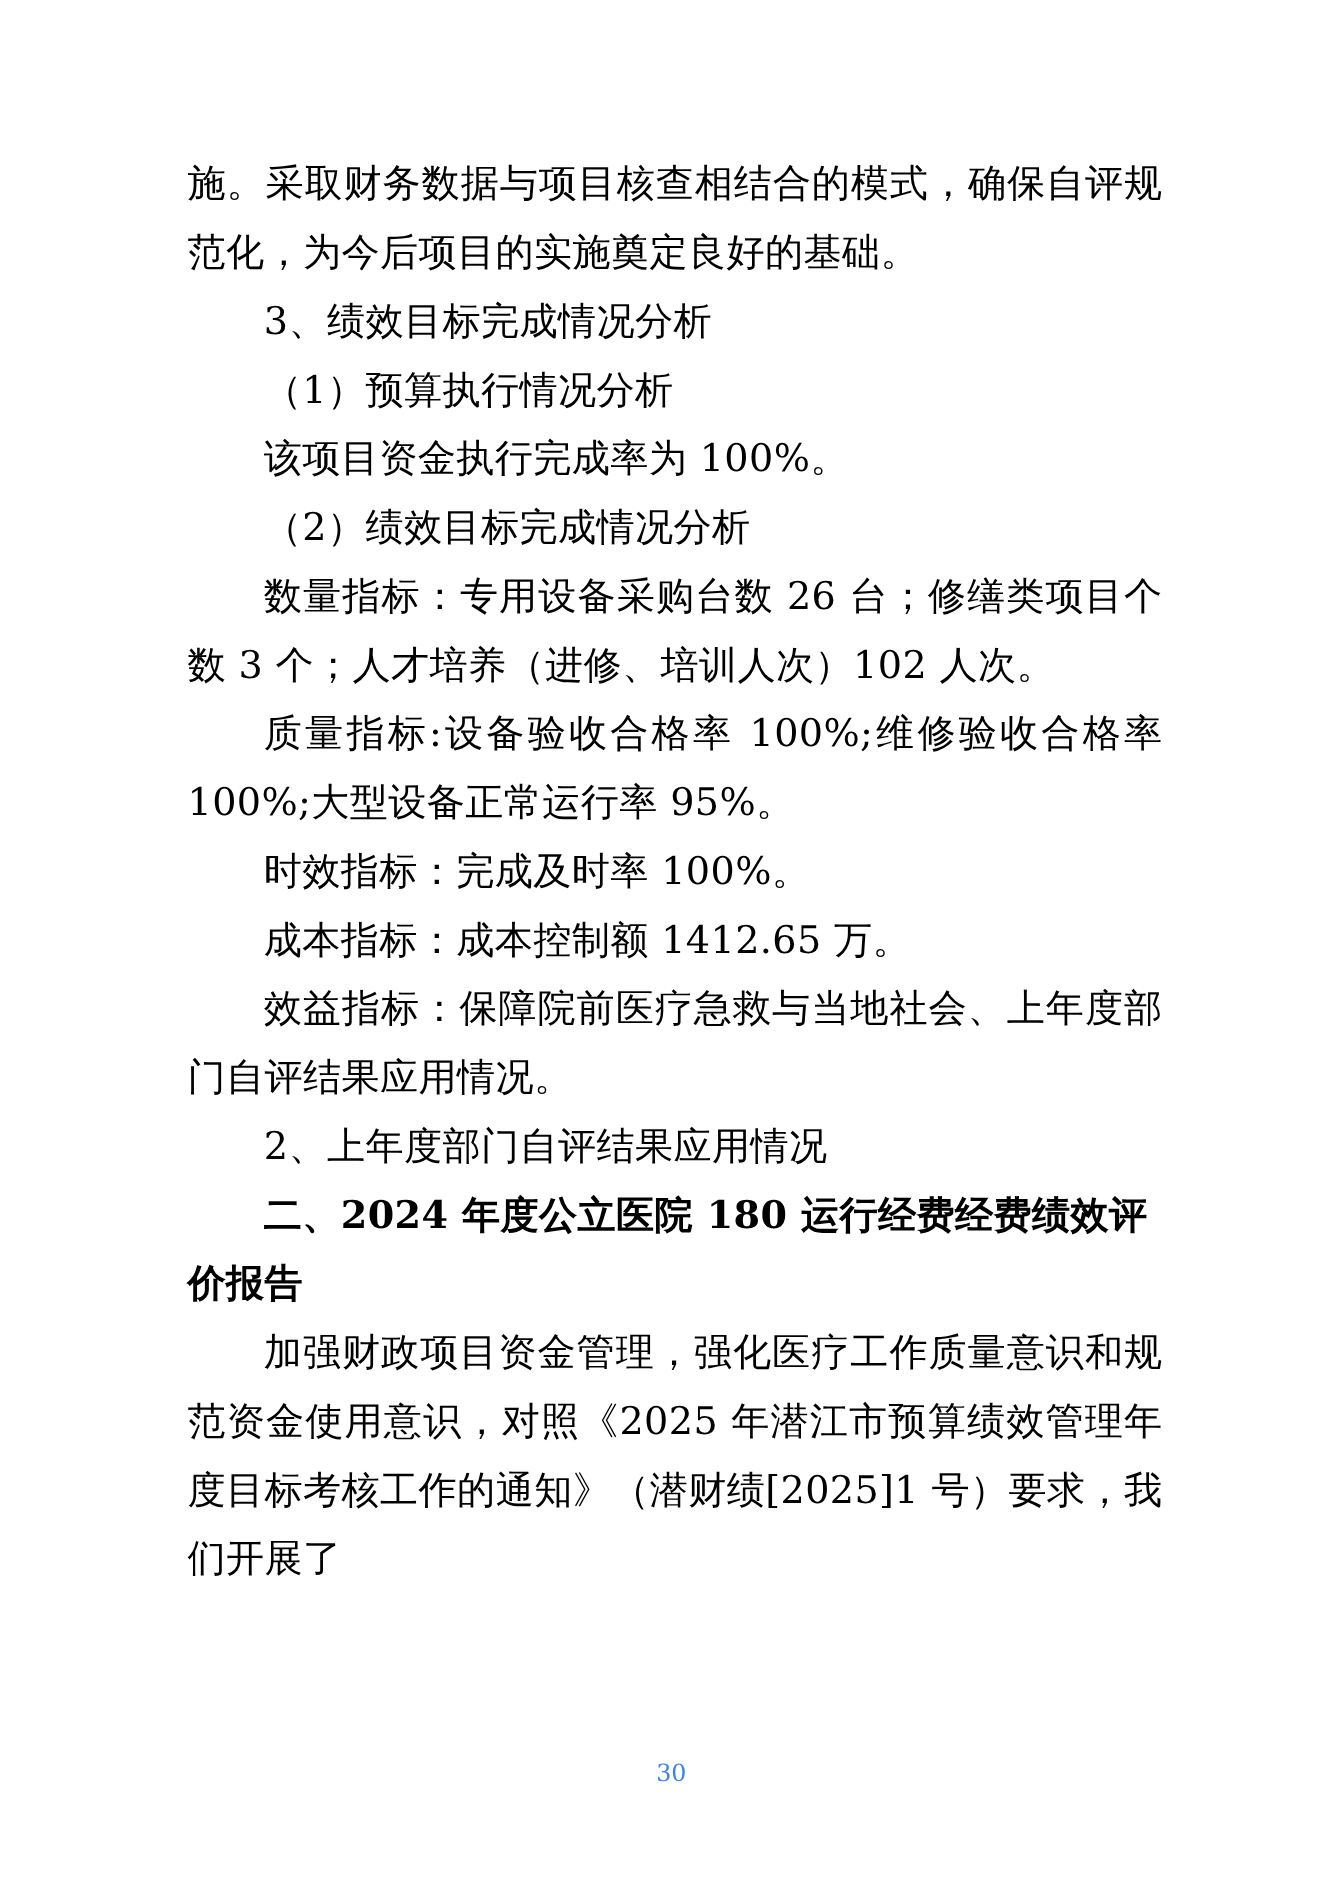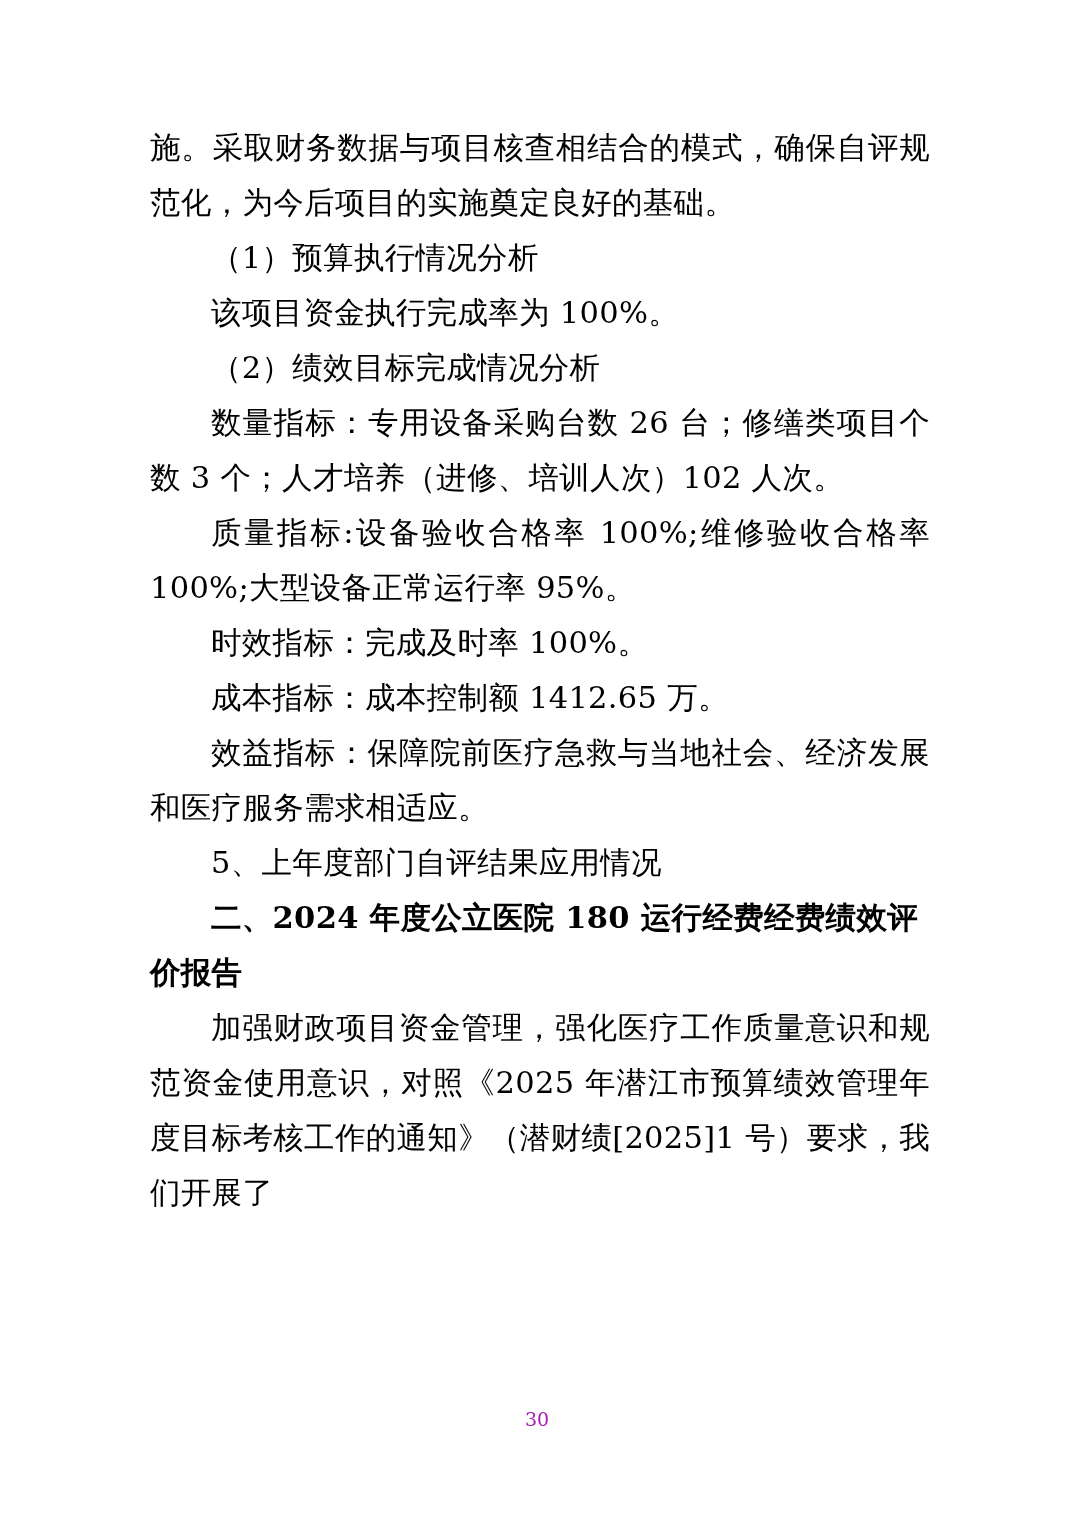--- a/index.html
+++ b/index.html
@@ -43,50 +43,51 @@
     letter-spacing: 0.3px;
   }
   .pagenum {
     position: absolute;
     left: 0;
     right: 0;
     top: 1408px;
     text-align: center;
     font-size: 19px;
     font-family: "DejaVu Serif", "Liberation Serif", serif;
-    color: #a21caf;
+    color: #3b82f6;
   }
 </style>
 </head>
 <body>
 
 <div class="page">
   <div class="content">
 
     <p class="para">施。采取财务数据与项目核查相结合的模式，确保自评规范化，为今后项目的实施奠定良好的基础。</p>
 
+    <p class="para indent">3、绩效目标完成情况分析</p>
 
     <p class="para indent">（1）预算执行情况分析</p>
 
     <p class="para indent">该项目资金执行完成率为 100%。</p>
 
     <p class="para indent">（2）绩效目标完成情况分析</p>
 
     <p class="para indent">数量指标：专用设备采购台数 26 台；修缮类项目个数 3 个；人才培养（进修、培训人次）102 人次。</p>
 
     <p class="para indent">质量指标:设备验收合格率 100%;维修验收合格率 100%;大型设备正常运行率 95%。</p>
 
     <p class="para indent">时效指标：完成及时率 100%。</p>
 
     <p class="para indent">成本指标：成本控制额 1412.65 万。</p>
 
-    <p class="para indent">效益指标：保障院前医疗急救与当地社会、经济发展和医疗服务需求相适应。</p>
+    <p class="para indent">效益指标：保障院前医疗急救与当地社会、上年度部门自评结果应用情况。</p>
 
 
-    <p class="para indent">5、上年度部门自评结果应用情况</p>
+    <p class="para indent">2、上年度部门自评结果应用情况</p>
 
 
     <p class="heading">二、2024 年度公立医院 180 运行经费经费绩效评价报告</p>
 
     <p class="para indent">加强财政项目资金管理，强化医疗工作质量意识和规范资金使用意识，对照《2025 年潜江市预算绩效管理年度目标考核工作的通知》（潜财绩[2025]1 号）要求，我们开展了</p>
 
   </div>
 
   <div class="pagenum">30</div>
 </div>

